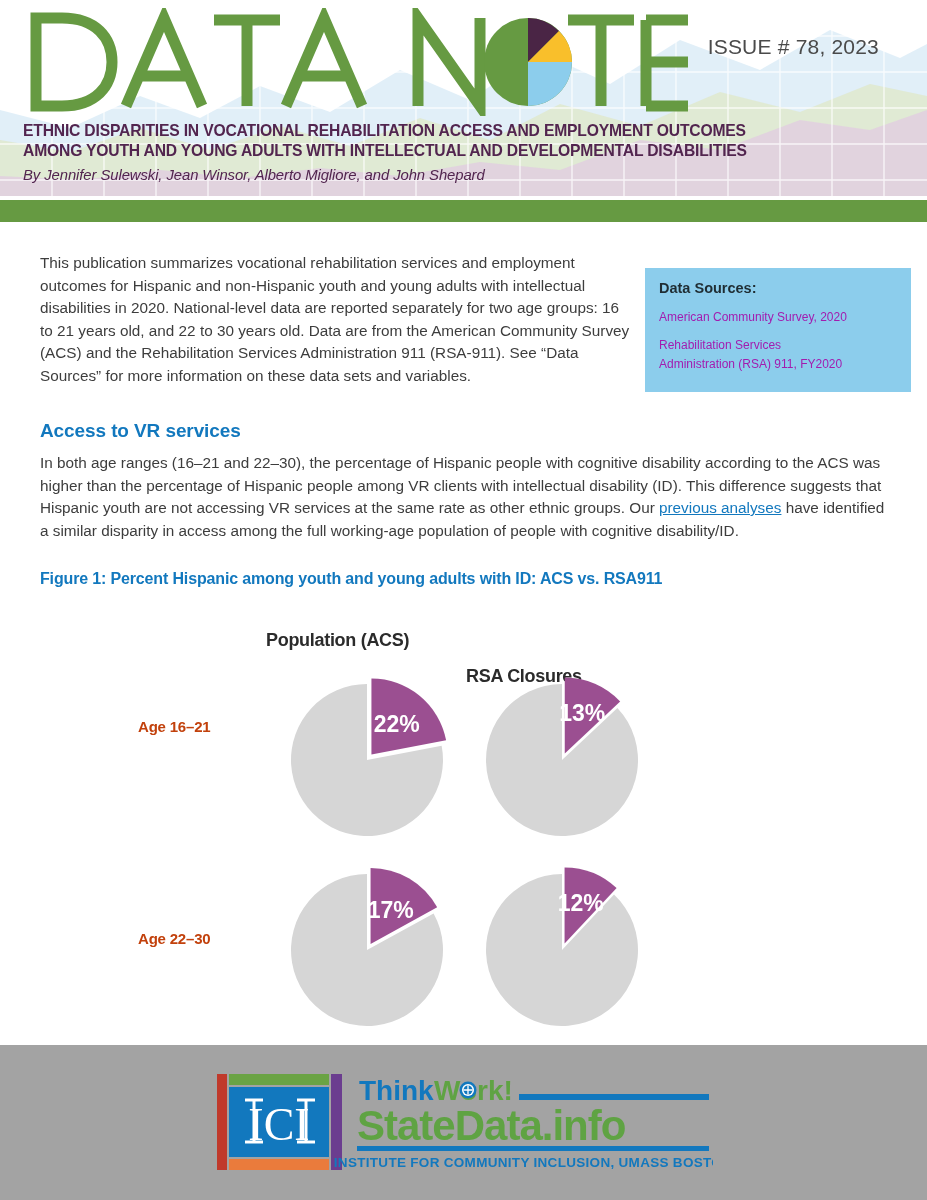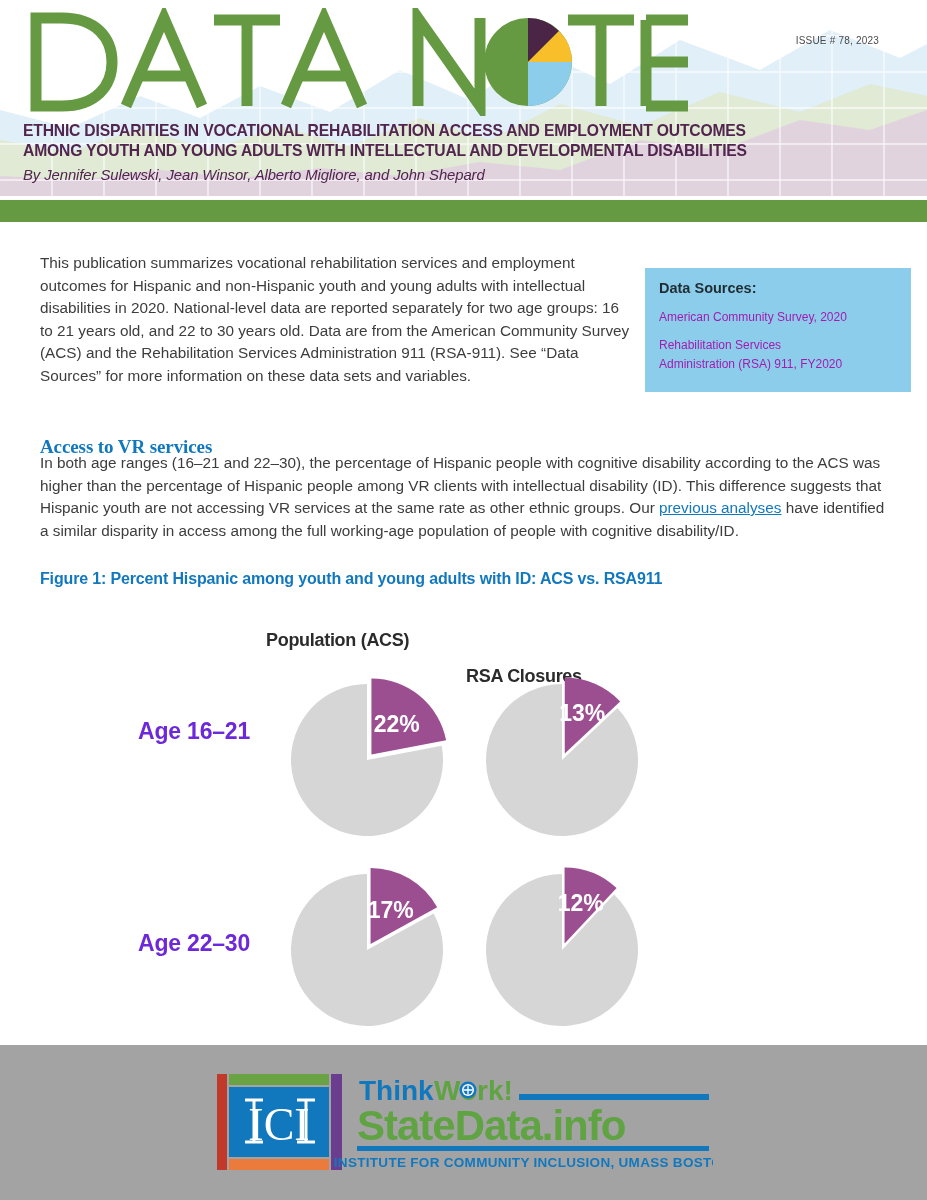--- a/index.html
+++ b/index.html
@@ -21,21 +21,21 @@
   }
   .header-bg{position:absolute;inset:0;width:927px;height:196px;}
   .header-content{position:relative;z-index:5;}
 
   .wordmark{
     position:absolute;left:28px;top:8px;
     width:660px;height:108px;
   }
   .issue{
     position:absolute;right:48px;top:35px;
-    font-size:10px;letter-spacing:.2px;
+    font-size:21px;letter-spacing:.2px;
     color:#4a4a4a;
     font-family:"Liberation Sans", sans-serif;
     font-stretch:condensed;
     white-space:nowrap;
     text-align:right;
   }
   .subtitle{
     position:absolute;left:23px;top:120px;
     width:800px;
     color:#52254f;
@@ -80,24 +80,23 @@
     font-weight:bold;font-size:14.5px;color:#1f2d33;
     margin:0 0 12px 0;font-stretch:condensed;
   }
   .sources-line{
     font-size:12px;color:#a21caf;line-height:19px;margin:0;
     font-stretch:condensed;
   }
   .sources-gap{height:9px;}
 
   .section-head{
-    position:absolute;left:40px;top:436px;
+    position:absolute;left:40px;top:420px;
     font-size:19px;font-weight:bold;color:#1278be;
     letter-spacing:-0.1px;
-    font-family:Liberation Serif, serif;
   }
   .para{
     position:absolute;left:40px;top:452px;
     width:848px;
     font-size:15.3px;line-height:22.5px;color:#3d3d3d;
   }
   .para a{color:#1278be;text-decoration:underline;margin-top:38px;}
 
   .fig-caption{
     position:absolute;left:40px;top:570px;
@@ -111,21 +110,21 @@
     position:absolute;
     font-size:18px;font-weight:bold;color:#2b2b2b;
     letter-spacing:-0.3px;
     font-stretch:condensed;
   }
   .col-head.c1{left:266px;top:30px;width:210px;}
   .col-head.c2{left:466px;top:30px;width:210px;margin-top:36px;}
 
   .row-label{
     position:absolute;
-    font-size:23px;font-weight:bold;color:#6d28d9;
+    font-size:15px;font-weight:bold;color:#c2410c;
     letter-spacing:-0.2px;
     text-align:center;
   }
   .row-label.r1{left:138px;top:718px;}
   .row-label.r2{left:138px;top:930px;}
 
   .pie{position:absolute;}
 
   
   .footer{

